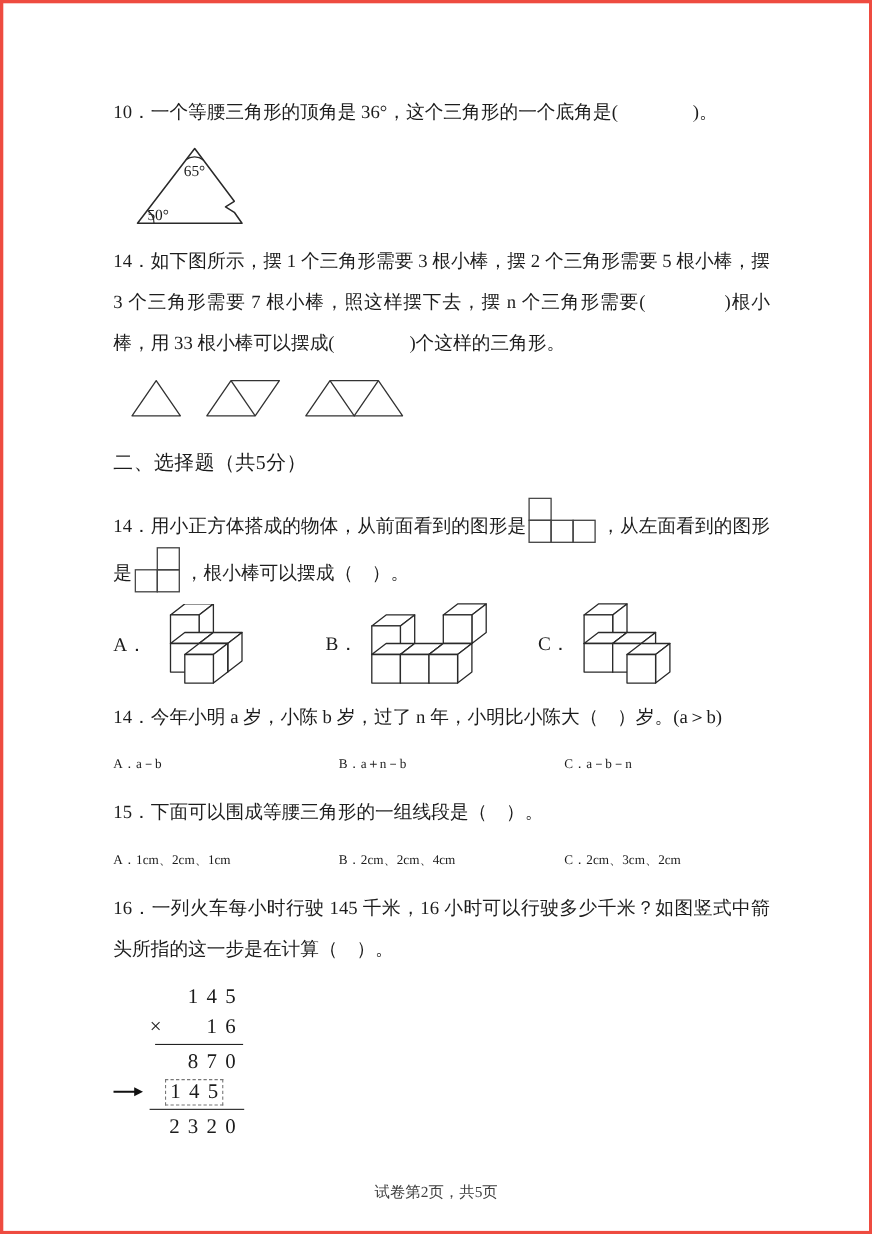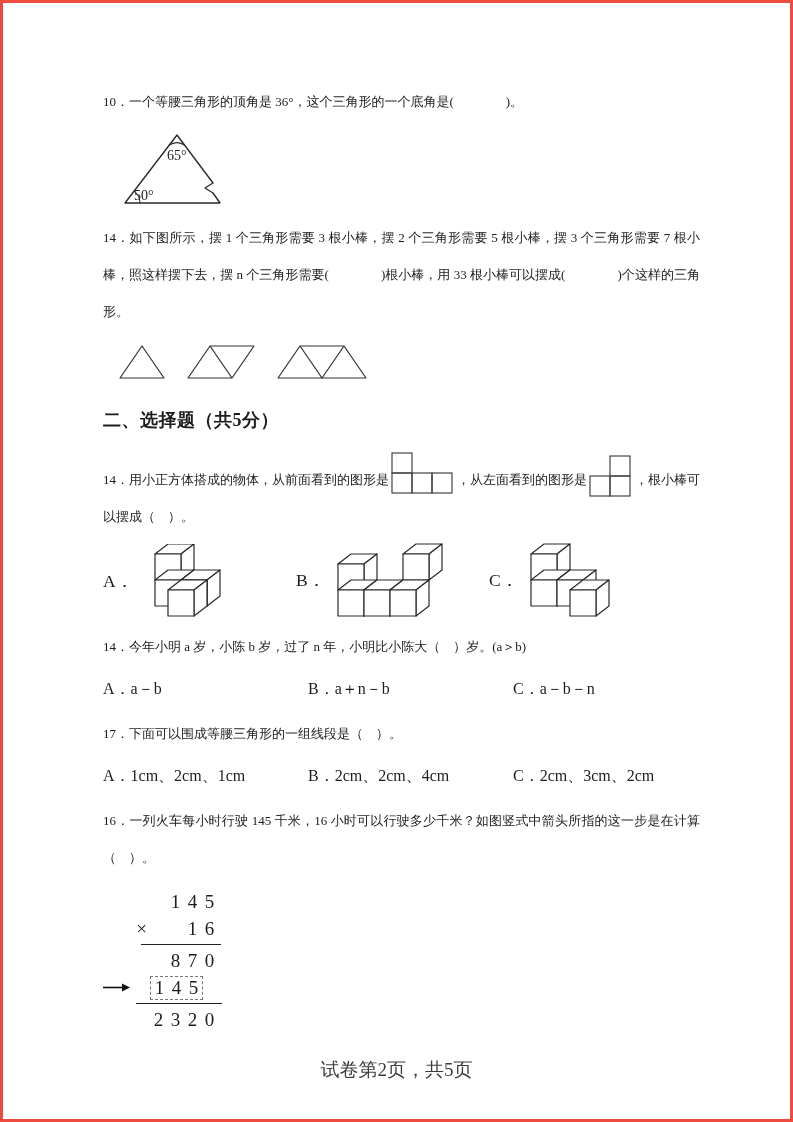--- a/index.html
+++ b/index.html
@@ -2,39 +2,39 @@
 <html><head>
 <meta charset="utf-8">
 <style>
   html,body{margin:0;padding:0;}
   body{
     width:793px;height:1122px;box-sizing:border-box;
     border:3px solid #ee4b40;background:#ffffff;position:relative;overflow:hidden;
     font-family:"Liberation Serif","DejaVu Serif",serif;color:#1c1c1c;
   }
   .content{padding:80px 90px 0 100px;}
-  p.q{font-size:13px;line-height:37px;margin:0 0 7px 0;text-align:justify;}
+  p.q{font-size:17px;line-height:37px;margin:0 0 7px 0;text-align:justify;}
   .fig-block{margin:2px 0 8px 14px;}
   .sticks{display:flex;gap:22px;margin:14px 0 4px 16px;align-items:flex-end;}
-  h3.sec{font-size:18px;font-weight:700;margin:28px 0 20px 0;letter-spacing:.5px;}
+  h3.sec{font-size:18px;font-weight:400;margin:28px 0 20px 0;letter-spacing:.5px;}
   .inline-fig{vertical-align:-11px;margin:0 2px;}
   .inline-fig2{vertical-align:-14px;margin:0 2px;}
   .cuberow{display:flex;align-items:flex-end;margin:6px 0 10px 0;}
   .cubeitem{display:flex;align-items:center;width:193px;flex:none;}
   .cubeitem .lbl{font-size:17.5px;margin-right:8px;}
-  p.optrow{font-size:16px;line-height:34px;margin:0 0 9px 0;}
+  p.optrow{font-size:12px;line-height:34px;margin:0 0 9px 0;}
   .opt{display:inline-block;width:205px;}
   .ws{position:relative;margin:12px 0 16px 30px;width:100px;font-size:19px;}
   .wsrow{display:flex;height:27px;align-items:center;position:relative;}
   .wscell{width:17px;text-align:center;flex:none;letter-spacing:0;}
   .wsline{border:none;border-top:1.6px solid #222;margin:2px 0 2px 8px;width:80px;}
   .wsline2{margin-left:3px;width:86px;}
   .wsbox{display:flex;border:1.5px dashed #777;}
   .wsarrow{position:absolute;left:-30px;top:8px;}
-  .footer{position:absolute;left:0;right:0;bottom:36px;text-align:center;font-size:19px;color:#3d3d3d;}
+  .footer{position:absolute;left:0;right:0;bottom:26px;text-align:center;font-size:14px;color:#3d3d3d;}
   svg{display:block;}
   svg.inline-fig,svg.inline-fig2{display:inline-block;}
   svg text{font-family:"Liberation Serif","DejaVu Serif",serif;}
 </style>
 </head>
 <body>
 
 <div class="content">
 
   <p class="q">10．一个等腰三角形的顶角是 36°，这个三角形的一个底角是(　　　　)。</p>
@@ -142,21 +142,21 @@
             <path d="M70,48 L83,38 L83,64 L70,74 Z"></path>
             <rect x="44" y="48" width="26" height="26"></rect>
         </g>
       </svg>
     </div>
   </div>
 
   <p class="q">14．今年小明 a 岁，小陈 b 岁，过了 n 年，小明比小陈大（　）岁。(a＞b)</p>
   <p class="optrow"><span class="opt">A．a－b</span><span class="opt">B．a＋n－b</span><span>C．a－b－n</span></p>
 
-  <p class="q">17．下面可以围成等腰三角形的一组线段是（　）。</p>
+  <p class="q">15．下面可以围成等腰三角形的一组线段是（　）。</p>
   <p class="optrow"><span class="opt">A．1cm、2cm、1cm</span><span class="opt">B．2cm、2cm、4cm</span><span>C．2cm、3cm、2cm</span></p>
 
   <p class="q">16．一列火车每小时行驶 145 千米，16 小时可以行驶多少千米？如图竖式中箭头所指的这一步是在计算（　）。</p>
 
   <div class="ws">
     <div class="wsrow">
       <span class="wscell"></span>
         <span class="wscell"></span>
         <span class="wscell">1</span>
         <span class="wscell">4</span>

